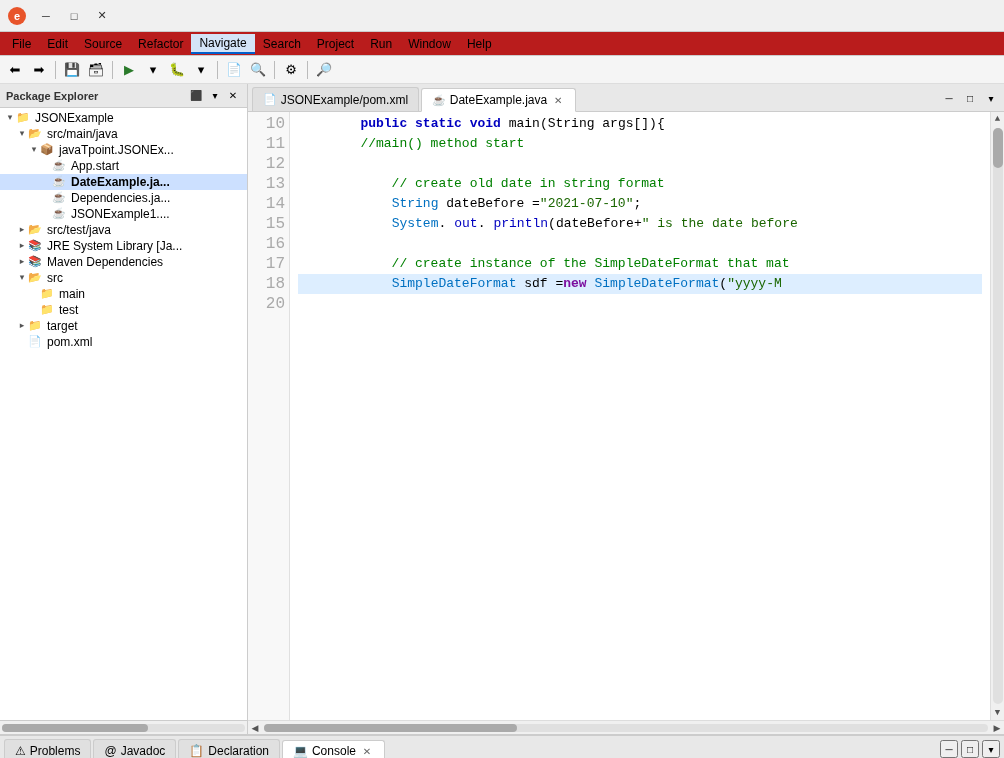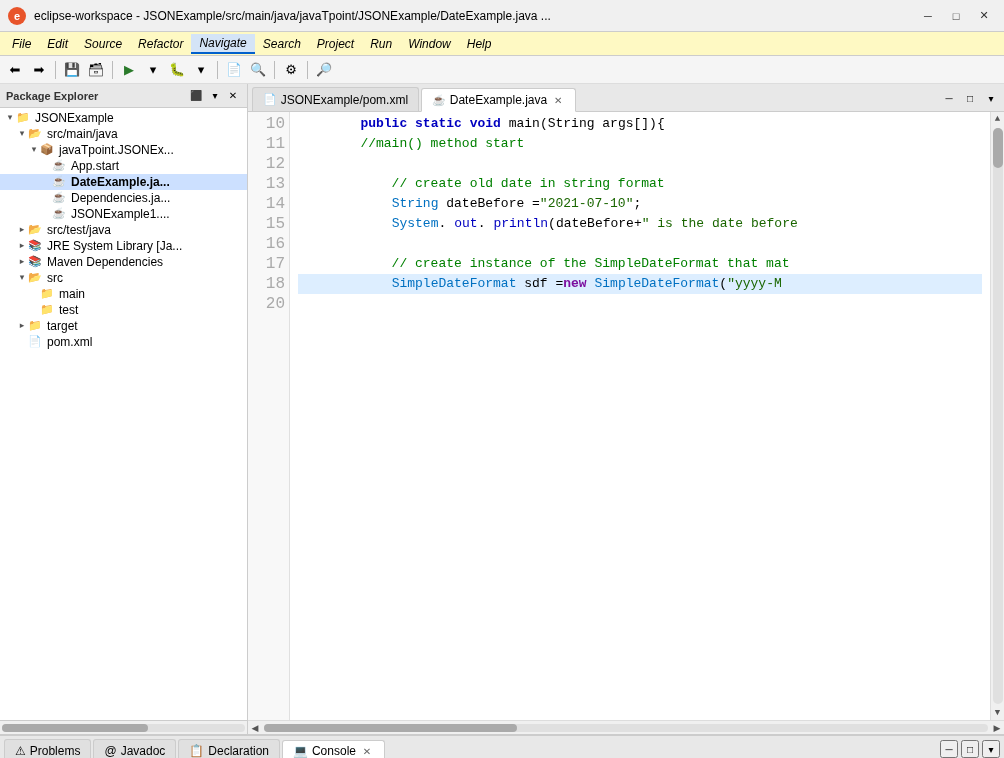--- a/index.html
+++ b/index.html
@@ -41,27 +41,26 @@
     #title-bar .win-btn {
       width: 24px; height: 20px;
       display: flex; align-items: center; justify-content: center;
       cursor: pointer; font-size: 11px; color: #333;
       background: transparent;
       border: none;
     }
 
     
     #menu-bar {
-      background: #fef9c3;
+      background: #b91c1c;
       height: 24px;
       display: flex;
       align-items: center;
       padding: 0 4px;
       border-bottom: 1px solid #ccc;
-      font-style: italic;
     }
     .menu-item {
       padding: 2px 8px;
       font-size: 12px;
       cursor: pointer;
       color: #000;
     }
     .menu-item.active { background: #d4e4f7; border-bottom: 2px solid #005fcc; }
 
     
@@ -373,21 +372,20 @@
       display: flex; align-items: center; justify-content: center;
     }
   </style>
 </head>
 <body>
 
 <div id="title-bar">
   <div class="app-icon">
     <span style="font-size:11px;color:white;font-weight:bold;">e</span>
   </div>
-  <span class="title-text">eclipse-workspace - JSONExample/src/main/java/javaTpoint/JSONExample/DateExample.java ...</span>
   <div class="win-buttons">
     <button class="win-btn">─</button>
     <button class="win-btn">□</button>
     <button class="win-btn close">✕</button>
   </div>
 </div>
 
 <div id="menu-bar">
   <span class="menu-item">File</span>
   <span class="menu-item">Edit</span>

